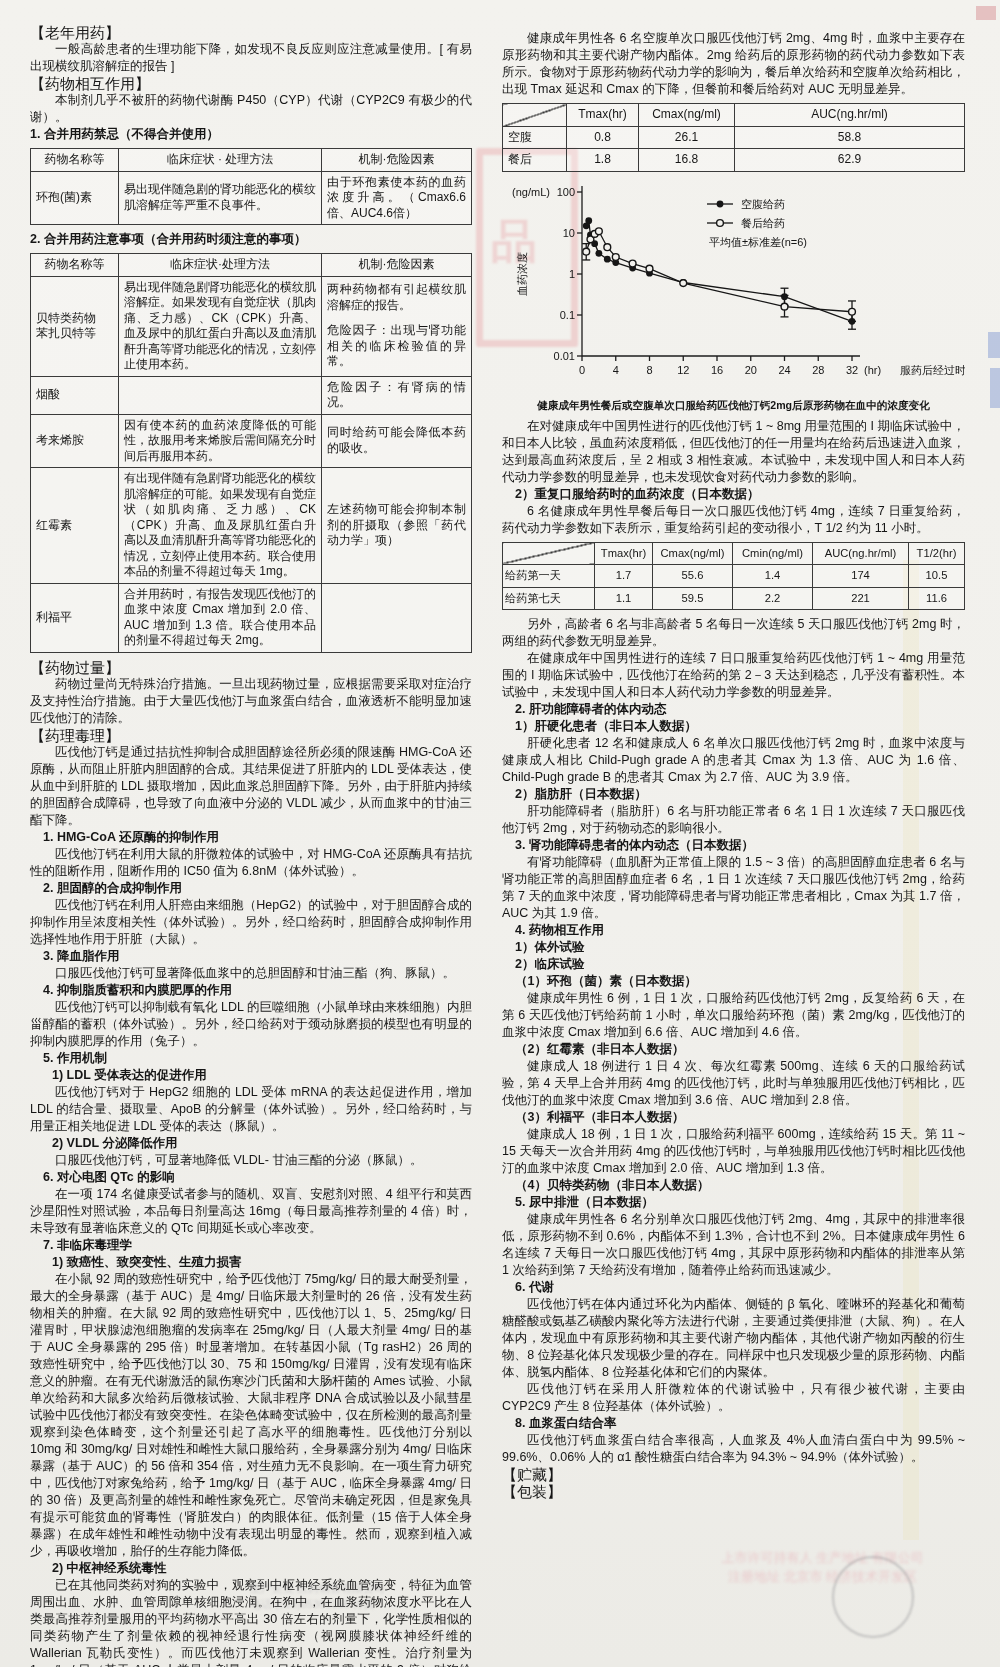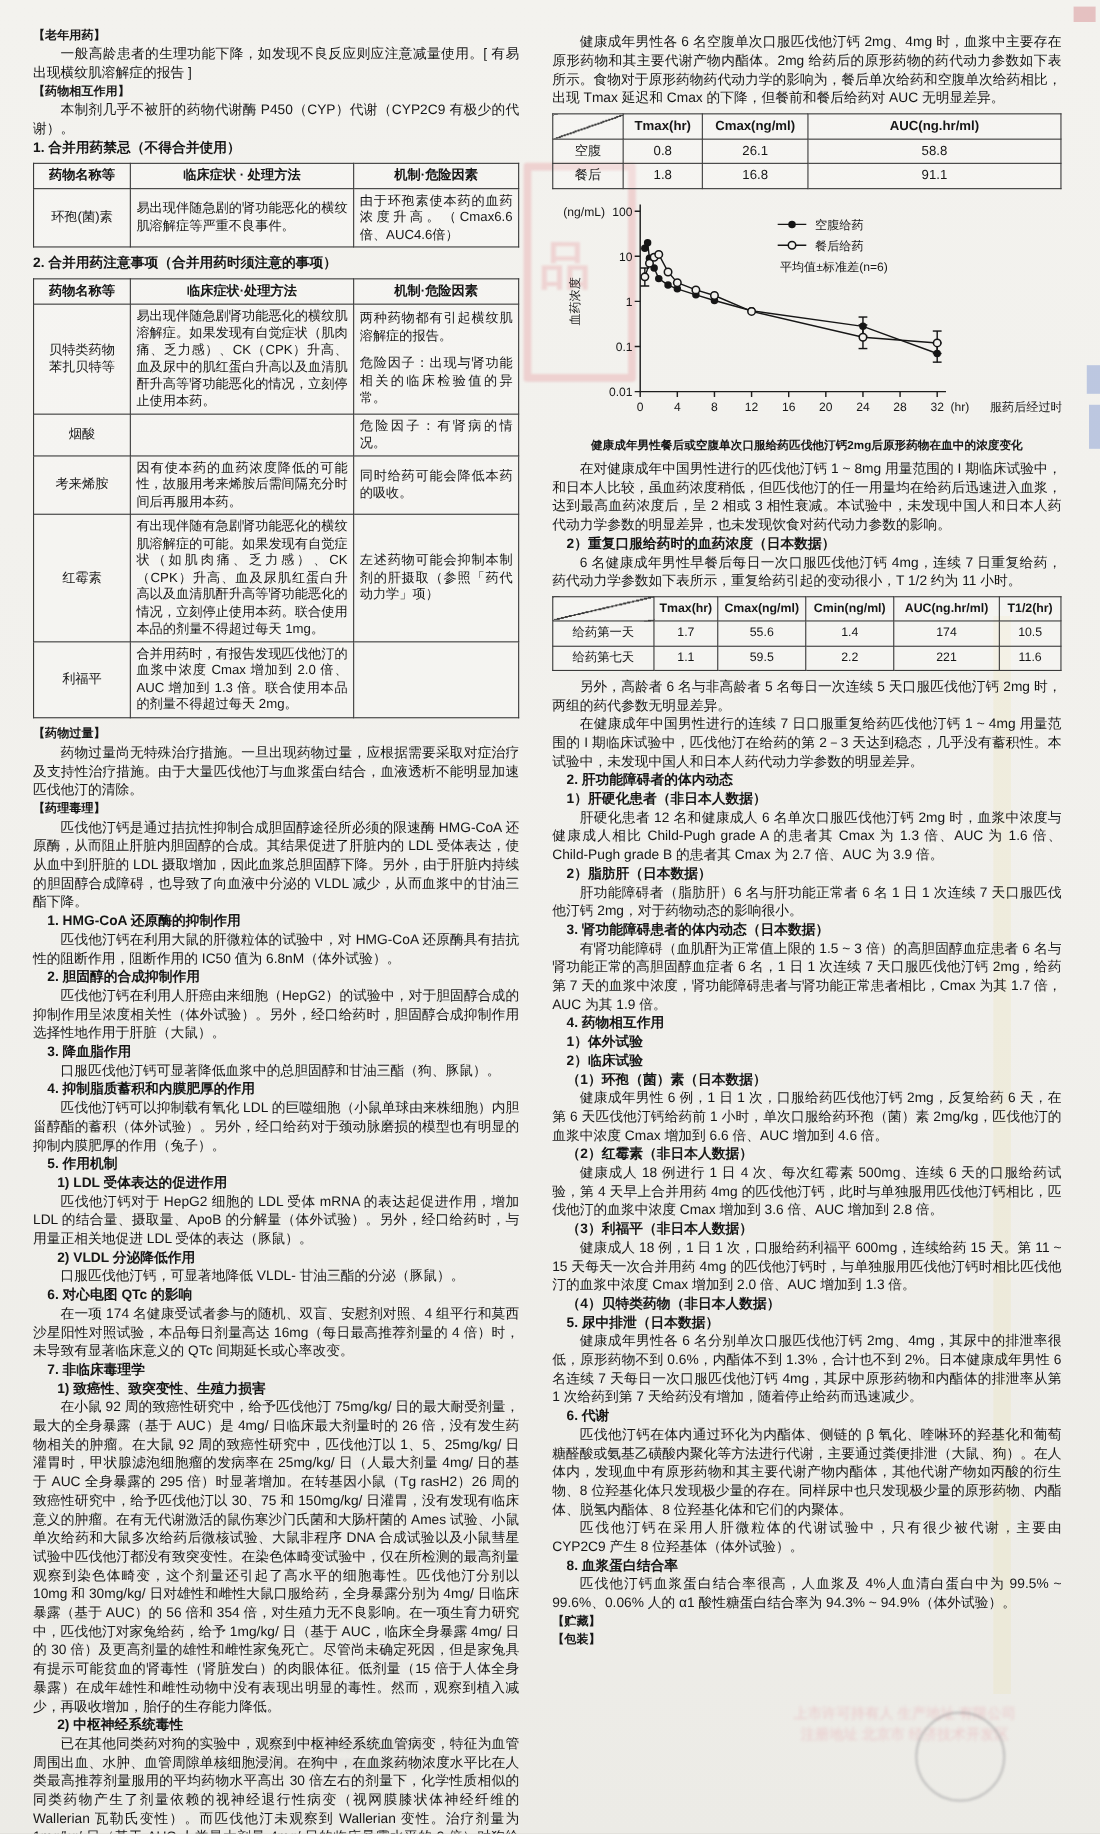--- a/index.html
+++ b/index.html
@@ -4,29 +4,29 @@
 <style>
   html,body{margin:0;padding:0;background:#d8d6d0;}
   .page{
     position:relative;width:1000px;height:1667px;margin:0 auto;overflow:hidden;
     background:linear-gradient(180deg,#f3f2ee 0%,#f1f0ec 55%,#ecebe6 100%);
     font-family:"Liberation Sans","DejaVu Sans",sans-serif;color:#161616;
   }
   .col{position:absolute;top:0;font-size:12.5px;line-height:17px;text-align:justify;}
   .col-left{left:30px;top:24px;width:442px;}
   .col-right{left:502px;top:30px;width:463px;}
-  .bh{font-weight:700;font-size:11px;}
+  .bh{font-weight:400;font-size:15px;}
   .p{text-indent:2em;}
   .nh{font-weight:700;}
   .i1{padding-left:13px;}
   .i2{padding-left:22px;}
   table.tbl{width:100%;border-collapse:collapse;table-layout:fixed;margin:5px 0 6px 0;background:rgba(255,255,255,0.25);}
   .tbl td,.tbl th{border:1.3px solid #3a3a3a;padding:3px 5px;font-size:12px;line-height:15.5px;vertical-align:middle;font-weight:400;}
-  .tbl th{font-weight:700;text-align:center;}
-  .cname{text-align:center;}
+  .tbl th{font-weight:400;text-align:center;}
+  .cname{}
   .num{text-align:center;}
   .diag{background-image:linear-gradient(to bottom right,transparent calc(50% - 0.7px),#3a3a3a calc(50% - 0.7px),#3a3a3a calc(50% + 0.7px),transparent calc(50% + 0.7px));}
   .t-sm td,.t-sm th{font-size:11.2px;padding:3px 2px;}
   .rt1{width:342px;margin-left:86px;}
   .m2{margin-top:10px;}
   .chart-wrap{margin:2px 0 2px 0;}
   .chart-cap{font-weight:700;font-size:10.6px;text-align:center;text-indent:0;margin:0 0 4px 0;}
   .ax{stroke:#1d1d1d;stroke-width:1.3;}
   .tk{font-size:11px;fill:#161616;font-family:"Liberation Sans","DejaVu Sans",sans-serif;}
   .ln{stroke:#161616;stroke-width:1.3;fill:none;}
@@ -179,21 +179,21 @@
       <tr>
         <td class="cname">空腹</td>
         <td class="num">0.8</td>
         <td class="num">26.1</td>
         <td class="num">58.8</td>
       </tr>
       <tr>
         <td class="cname">餐后</td>
         <td class="num">1.8</td>
         <td class="num">16.8</td>
-        <td class="num">91.1</td>
+        <td class="num">62.9</td>
       </tr>
     </tbody>
       </table>
 
     <div class="chart-wrap">
       <svg id="chart-svg" width="463" height="212">
           <line x1="80" y1="8" x2="80" y2="178" class="ax"></line>
           <line x1="80" y1="178" x2="358" y2="178" class="ax"></line>
           <line x1="75" y1="14" x2="80" y2="14" class="ax"></line>
           <text x="73" y="18" text-anchor="end" class="tk">100</text>

